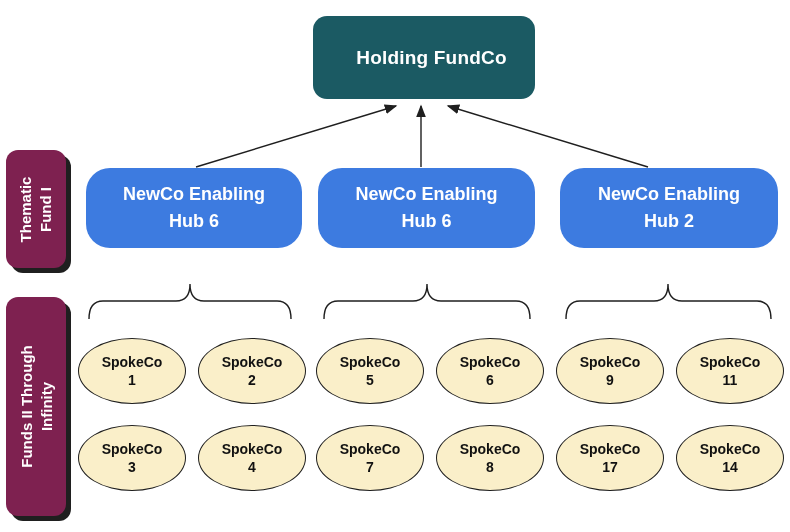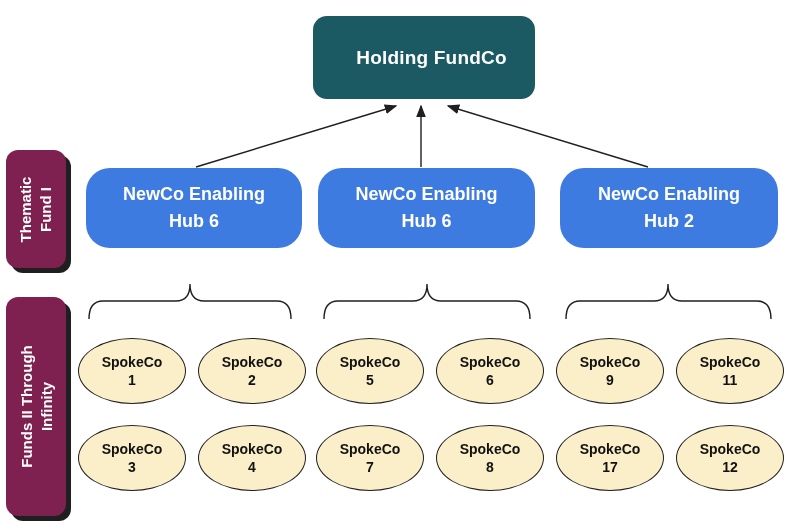--- a/index.html
+++ b/index.html
@@ -194,17 +194,17 @@
     <div class="spoke">
       <span>SpokeCo</span>
       <span>11</span>
     </div>
     <div class="spoke">
       <span>SpokeCo</span>
       <span>17</span>
     </div>
     <div class="spoke">
       <span>SpokeCo</span>
-      <span>12</span>
+      <span>14</span>
     </div>
   </div>
 
 </div>
 
 </body></html>

